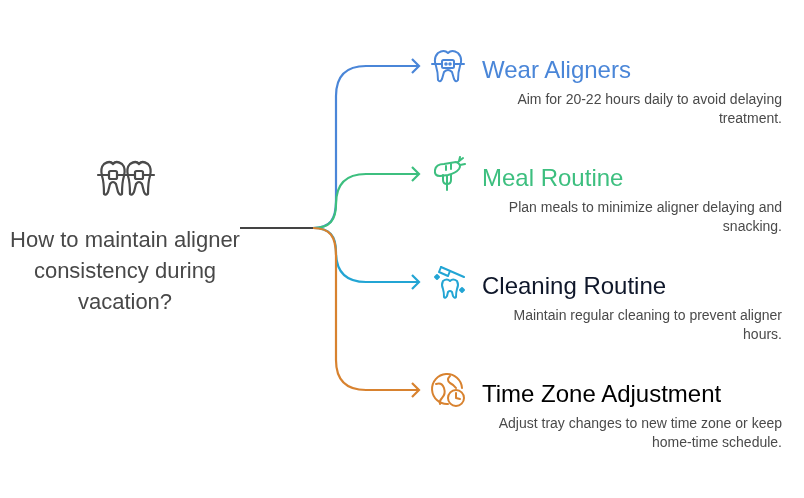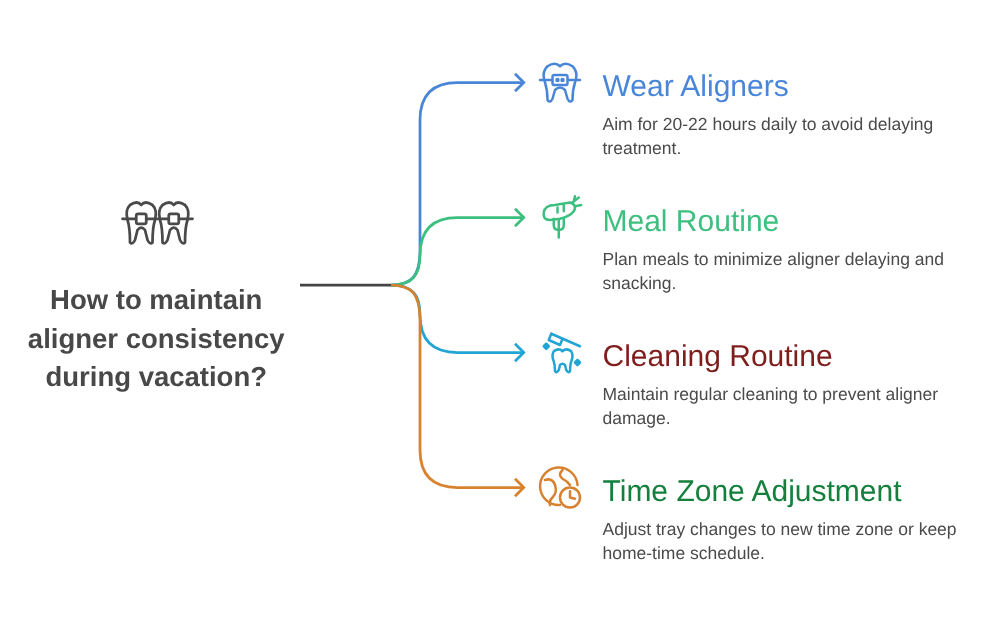--- a/index.html
+++ b/index.html
@@ -1,23 +1,23 @@
 <!DOCTYPE html>
 <html><head>
 <meta charset="utf-8">
 <style>
   html, body { margin: 0; padding: 0; background: #ffffff; }
   body { width: 804px; height: 498px; position: relative; overflow: hidden; font-family: "Liberation Sans", sans-serif; }
   #connectors { position: absolute; left: 0; top: 0; }
   .center-icon { position: absolute; left: 95px; top: 158px; width: 62px; height: 40px; }
-  .question { position: absolute; left: 10px; top: 224px; width: 230px; text-align: center; font-weight: bold; font-size: 22px; line-height: 31px; color: #484848; }
+  .question { position: absolute; left: 10px; top: 224px; width: 230px; text-align: center; font-weight: normal; font-size: 22px; line-height: 31px; color: #484848; }
   .branch { position: absolute; left: 430px; width: 360px; }
   .branch .icon { position: absolute; left: 0; top: 0; width: 36px; height: 36px; }
   .branch .title { position: absolute; left: 52px; top: 8px; font-size: 24px; white-space: nowrap; }
-  .branch .desc { position: absolute; left: 52px; top: 42px; width: 300px; font-size: 14px; line-height: 19px; color: #4a4a4a; }
+  .branch .desc { position: absolute; left: 52px; top: 42px; width: 300px; font-size: 14px; line-height: 19px; color: #4a4a4a; text-align: right; }
 </style>
 </head>
 <body>
 
 <svg id="connectors" width="804" height="498">
   <line x1="240" y1="228" x2="313" y2="228" stroke="#444444" stroke-width="2.2"></line>
   <path d="M313 228 C330 228 336 220 336 200 L336 96 Q336 66 366 66 L419 66" fill="none" stroke-width="2.2" stroke="#4a86d8"></path>
   <path d="M412 59 L419 66 L412 73" fill="none" stroke-width="2.2" stroke="#4a86d8"></path>
   <path d="M313 228 C330 228 336 220 336 204 Q336 174 366 174 L419 174" fill="none" stroke-width="2.2" stroke="#3dbf7f"></path>
   <path d="M412 167 L419 174 L412 181" fill="none" stroke-width="2.2" stroke="#3dbf7f"></path>
@@ -70,29 +70,29 @@
 <div class="branch" style="top:264px">
   <svg class="icon" viewBox="0 0 36 36">
     <g fill="none" stroke="#23a5d4" stroke-width="2" stroke-linejoin="round" stroke-linecap="round">
       <path d="M11 3 L34 13"></path>
       <path d="M11 3 L9 8 L18 12 L20 7"></path>
       <path d="M13 17 Q17 14 20 17 Q23 14 27 17 Q29 21 27 25 Q26 28 26 33 Q25 35 23 32 L22 28 Q20 26 18 28 L17 32 Q15 35 14 33 Q14 28 13 25 Q11 21 13 17 Z"></path>
       <path d="M5 13 L7 11 L9 13 L7 15 Z" fill="#23a5d4"></path>
       <path d="M30 26 L32 24 L34 26 L32 28 Z" fill="#23a5d4"></path>
     </g>
   </svg>
-  <div class="title" style="color:#7f1d1d">Cleaning Routine</div>
-  <div class="desc">Maintain regular cleaning to prevent aligner damage.</div>
+  <div class="title" style="color:#0f172a">Cleaning Routine</div>
+  <div class="desc">Maintain regular cleaning to prevent aligner hours.</div>
 </div>
 
 <div class="branch" style="top:372px">
   <svg class="icon" viewBox="0 0 36 36">
     <g fill="none" stroke="#d8822f" stroke-width="2" stroke-linejoin="round" stroke-linecap="round">
       <path d="M18 32 A15 15 0 1 1 32 16"></path>
       <path d="M6 12 Q12 10 14 16 Q16 22 12 26 Q9 29 10 32"></path>
       <path d="M20 4 Q16 8 20 11 Q24 13 26 16"></path>
       <circle cx="26" cy="26" r="8" fill="#ffffff"></circle>
       <path d="M26 21 L26 26 L30 27"></path>
     </g>
   </svg>
-  <div class="title" style="color:#15803d">Time Zone Adjustment</div>
+  <div class="title" style="color:#000000">Time Zone Adjustment</div>
   <div class="desc">Adjust tray changes to new time zone or keep home-time schedule.</div>
 </div>
 
 </body></html>

